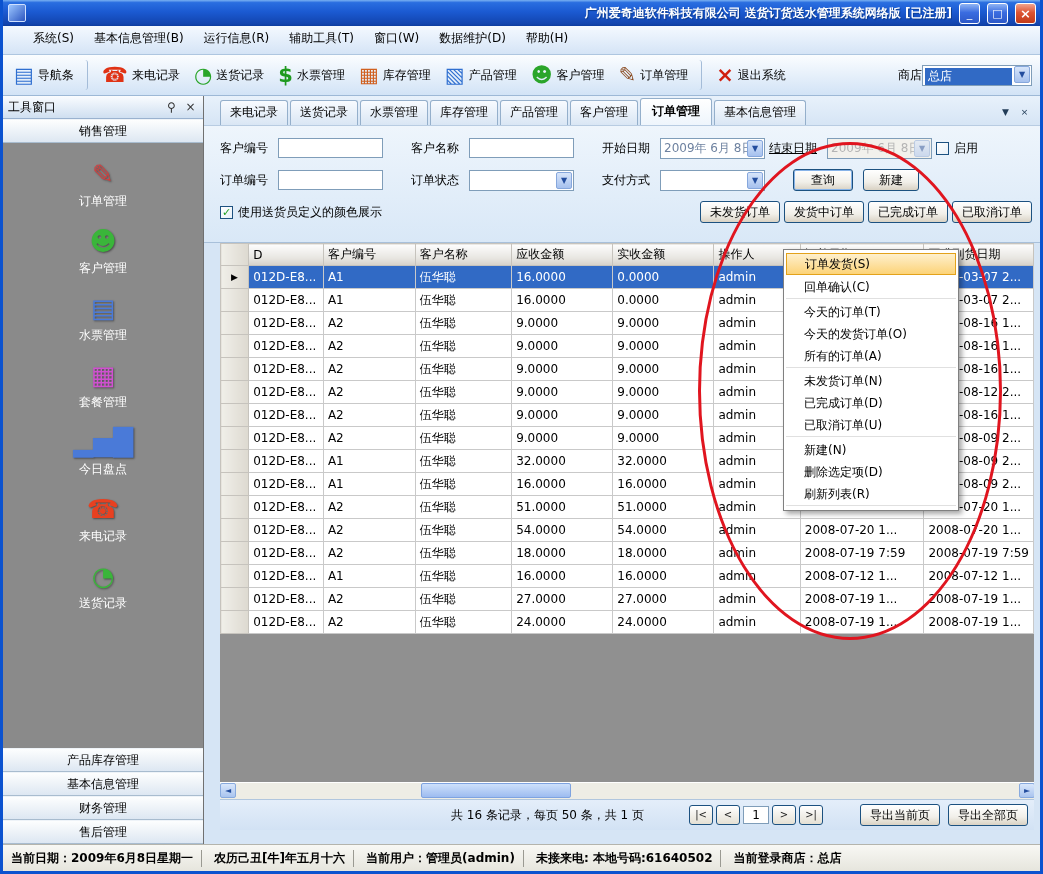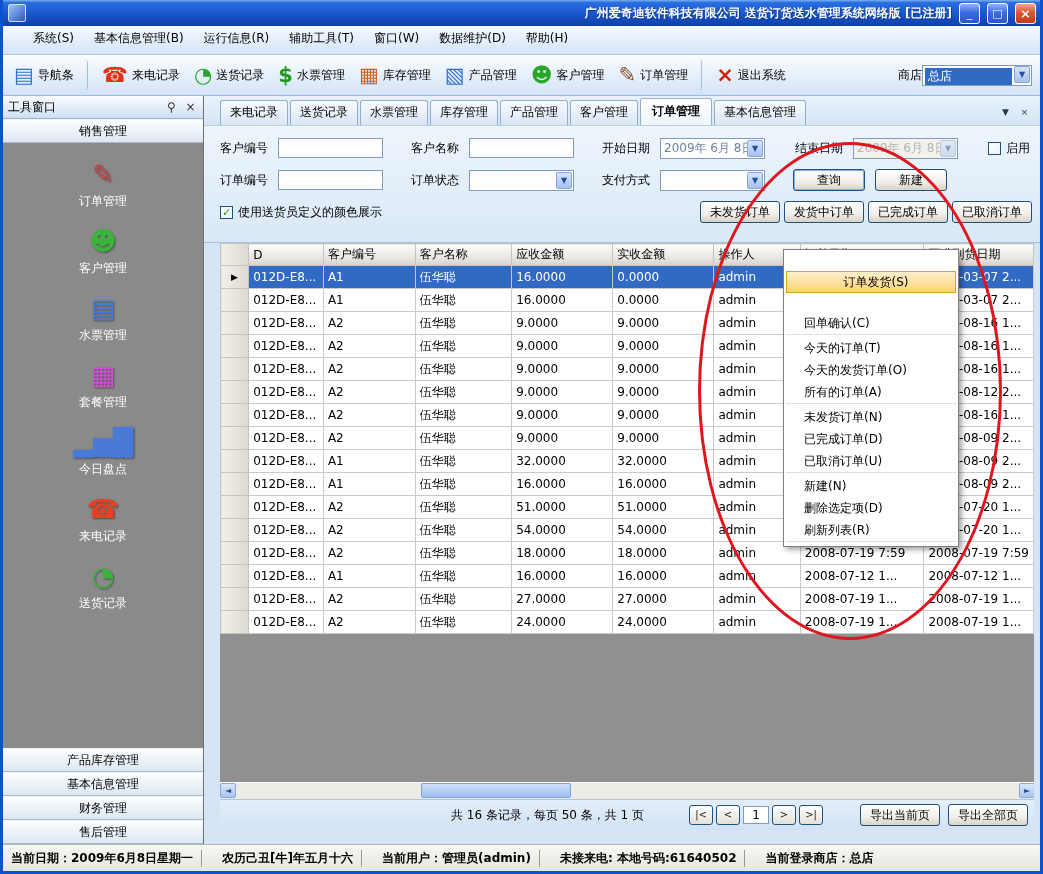--- a/index.html
+++ b/index.html
@@ -72,21 +72,21 @@
     border-top:1px solid #b8cce2;border-bottom:1px solid #a8c0da;}
   .f-row{display:flex;align-items:center;height:24px;margin-bottom:8px;}
   .f-label{width:52px;margin-right:6px;white-space:nowrap;}
   .f-input{width:105px;height:20px;border:1px solid #7f9db9;background:#fff;font:inherit;padding:0 3px;box-sizing:border-box;}
   .combo{display:flex;align-items:center;width:105px;height:21px;border:1px solid #7f9db9;background:#fff;box-sizing:border-box;}
   .combo .val{flex:1;padding:0 3px;color:#6e82a0;white-space:nowrap;overflow:hidden;}
   .combo.disabled{background:#f2f1ec;}
   .combo.disabled .val{color:#b4b4b4;}
   .combo.disabled .dd-btn{opacity:.5;}
   .gap30{margin-left:28px;}
-  .gap16{margin-left:30px;}
+  .gap16{margin-left:4px;text-decoration:underline;}
   .gap10{margin-left:10px;}
   .cb{width:13px;height:13px;flex:0 0 13px;border:1px solid #1c5180;box-sizing:border-box;margin-right:5px;
     background:linear-gradient(135deg,#fff,#e8f0f8);text-align:center;line-height:11px;font-size:11px;font-weight:bold;color:#21a121;}
   .xp-btn{height:22px;padding:0 9px;font:inherit;white-space:nowrap;cursor:default;
     background:linear-gradient(180deg,#ffffff,#f1efe9 60%,#d9d2c4);border:1px solid #1c5180;border-radius:3px;}
   .xp-btn.default{box-shadow:inset 0 0 0 1px #87b3e8;}
   .status-btns{margin-left:auto;display:flex;gap:4px;}
 
   
   .grid-area{flex:0 0 556px;position:relative;margin:0 6px 0 16px;background:#909090;overflow:hidden;}
@@ -113,28 +113,28 @@
   .pb-nav{display:flex;align-items:center;gap:3px;margin-left:45px;}
   .nav-btn{min-width:24px;height:20px;padding:0 3px;box-sizing:border-box;cursor:default;
     background:linear-gradient(180deg,#fff,#e4e0d4);border:1px solid #1c5180;border-radius:3px;
     font-size:10px;line-height:17px;text-align:center;color:#222;}
   .page-input{width:26px;height:18px;border:1px solid #7f9db9;text-align:center;font:inherit;box-sizing:border-box;}
   .pb-exports{margin-left:auto;display:flex;gap:8px;}
 
   
   .statusbar{flex:0 0 26px;display:flex;align-items:center;padding:0 8px;font-weight:bold;white-space:nowrap;overflow:hidden;
     background:linear-gradient(180deg,#f8f8f4,#e6e5dd);border-top:1px solid #b4b4ac;}
-  .seg+.seg{border-left:1px solid #9a9a92;margin-left:8px;padding-left:20px;}
+  .seg+.seg{border-left:1px solid #9a9a92;margin-left:8px;padding-left:12px;}
 
   
   .ctx-menu{position:absolute;left:783px;top:249px;width:176px;z-index:40;padding:2px;box-sizing:border-box;
     background:#fff;border:1px solid #808080;box-shadow:3px 3px 5px rgba(0,0,0,.35);}
   .ctx-item{height:22px;line-height:22px;padding:0 8px 0 18px;white-space:nowrap;overflow:hidden;}
-  .ctx-item.selected{height:20px;line-height:20px;margin:19px 0;
-    background:linear-gradient(180deg,#fef0cd,#fcd378);border:1px solid #e3a21a;text-align:center;}
+  .ctx-item.selected{height:20px;line-height:20px;margin:1px 0;
+    background:linear-gradient(180deg,#fef0cd,#fcd378);border:1px solid #e3a21a;}
   .ctx-item.sep-after{border-bottom:1px solid #e0e0e0;margin-bottom:2px;}
 
   
   .red-oval{position:absolute;left:698px;top:142px;width:298px;height:492px;z-index:60;pointer-events:none;
     border:3px solid #e0151f;border-radius:50%;}
 </style>
 </head>
 <body>
 
 <div class="window">
@@ -331,22 +331,22 @@
           <span class="f-label gap30">订单状态</span>
           <span class="combo">
             <span class="val"></span>
             <span class="dd-btn">▼</span>
           </span>
           <span class="f-label gap30">支付方式</span>
           <span class="combo">
             <span class="val"></span>
             <span class="dd-btn">▼</span>
           </span>
-          <button class="xp-btn default gap30" style="width:72px">查询</button>
-          <button class="xp-btn gap10" style="width:72px">新建</button>
+          <button class="xp-btn default gap30" style="width:60px">查询</button>
+          <button class="xp-btn gap10" style="width:56px">新建</button>
         </div>
         <div class="f-row">
           <span class="cb">✓</span>
           <span>使用送货员定义的颜色展示</span>
           <div class="status-btns">
 
               <button class="xp-btn"><span>未发货订单</span></button>
 
               <button class="xp-btn"><span>发货中订单</span></button>
 

